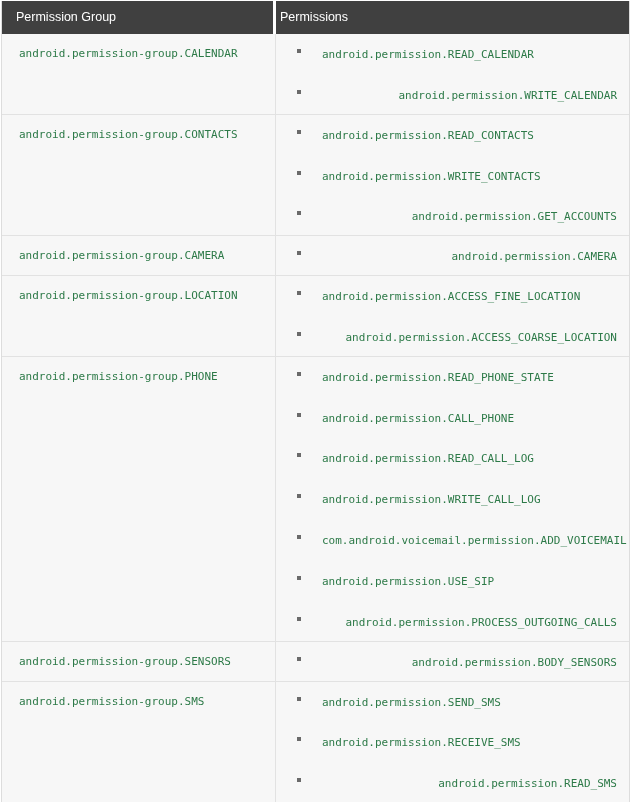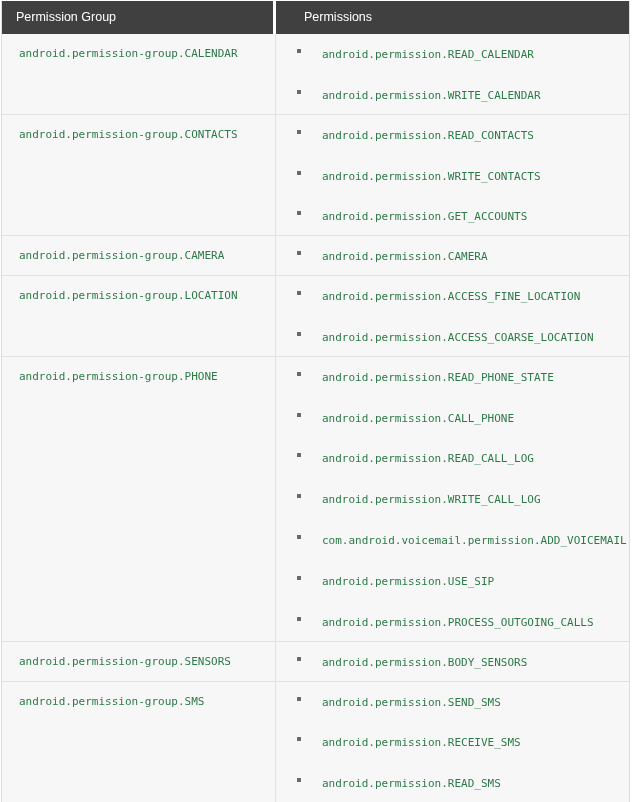--- a/index.html
+++ b/index.html
@@ -43,21 +43,21 @@
     font-weight: 400;
     text-align: left;
     padding: 9px 10px 9px 14px;
     vertical-align: middle;
     border-right: 3px solid #ffffff;
     line-height: 1.2;
     white-space: nowrap;
   }
   thead th:last-child {
     border-right: none;
-    padding-left: 28px;
+    padding-left: 4px;
   }
 
   tbody td {
     background: #f7f7f7;
     border-top: 1px solid #e2e2e2;
     vertical-align: top;
     padding: 0;
   }
   tbody tr:first-child td {
     border-top: none;
@@ -85,20 +85,21 @@
     list-style: none;
   }
   ul.perm-list li {
     position: relative;
     padding: 0 0 0 42px;
     margin: 0 0 22px 0;
     min-height: 14px;
   }
   ul.perm-list li:last-child {
     margin-bottom: 4px;
+    text-align: right;
   }
   ul.perm-list li .bullet {
     position: absolute;
     left: 17px;
     top: 5px;
     width: 4px;
     height: 4px;
     background: #6a6a6a;
     display: block;
   }

